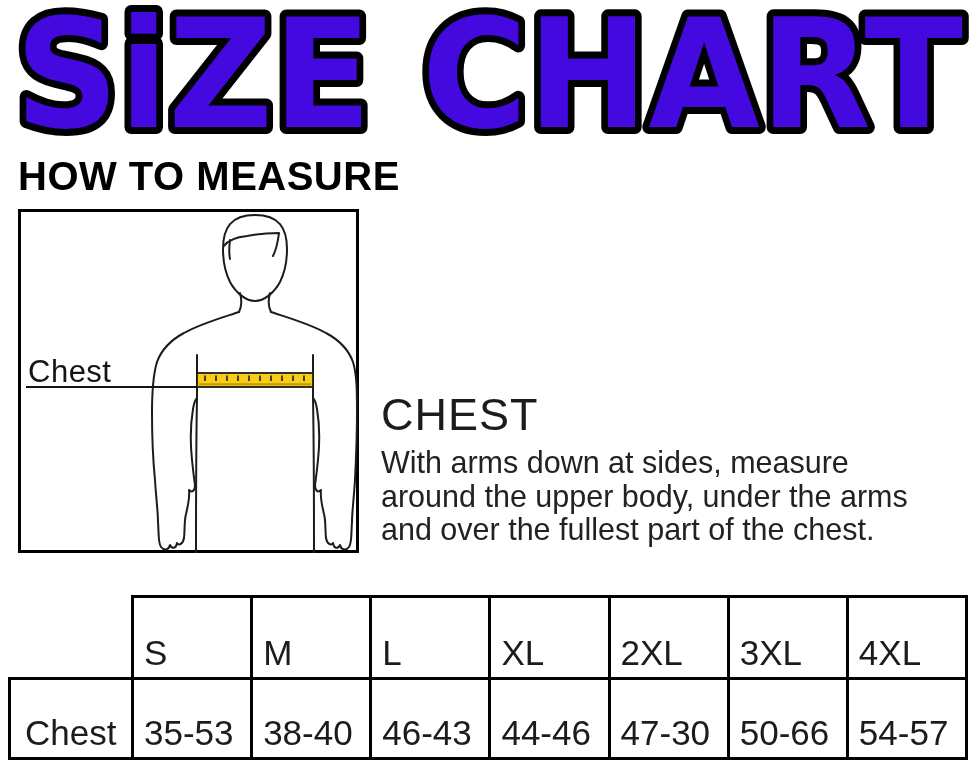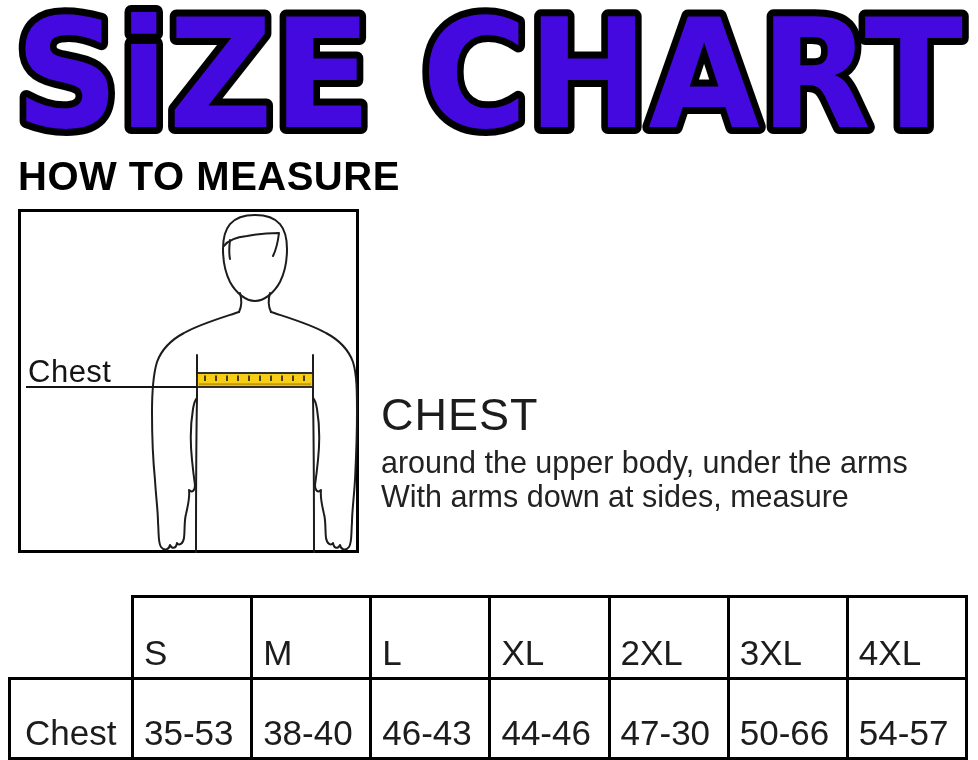--- a/index.html
+++ b/index.html
@@ -83,22 +83,23 @@
 
     <g>
       <rect x="179" y="164" width="116" height="14" stroke="#1c1c1c" stroke-width="1.8" fill="#F7CD16"></rect>
       <line x1="181" y1="175.3" x2="293" y2="175.3" stroke="#C49A00" stroke-width="2"></line>
       <path stroke="#1c1c1c" stroke-width="1.6" fill="none" d="M187 166.5 L187 172 M198 166.5 L198 172 M209 166.5 L209 172 M220 166.5 L220 172 M231 166.5 L231 172 M242 166.5 L242 172 M253 166.5 L253 172 M264 166.5 L264 172 M275 166.5 L275 172 M286 166.5 L286 172"></path>
     </g>
   </svg>
 
   <div class="chest-heading">CHEST</div>
   <div class="chest-desc">
+    <div>With arms down at sides, measure</div>
     <div>around the upper body, under the arms</div>
-    <div>With arms down at sides, measure</div>
+    <div>and over the fullest part of the chest.</div>
   </div>
 
   <table id="size-table">
     <colgroup>
       <col style="width:123px">
       <col>
         <col>
         <col>
         <col>
         <col>

